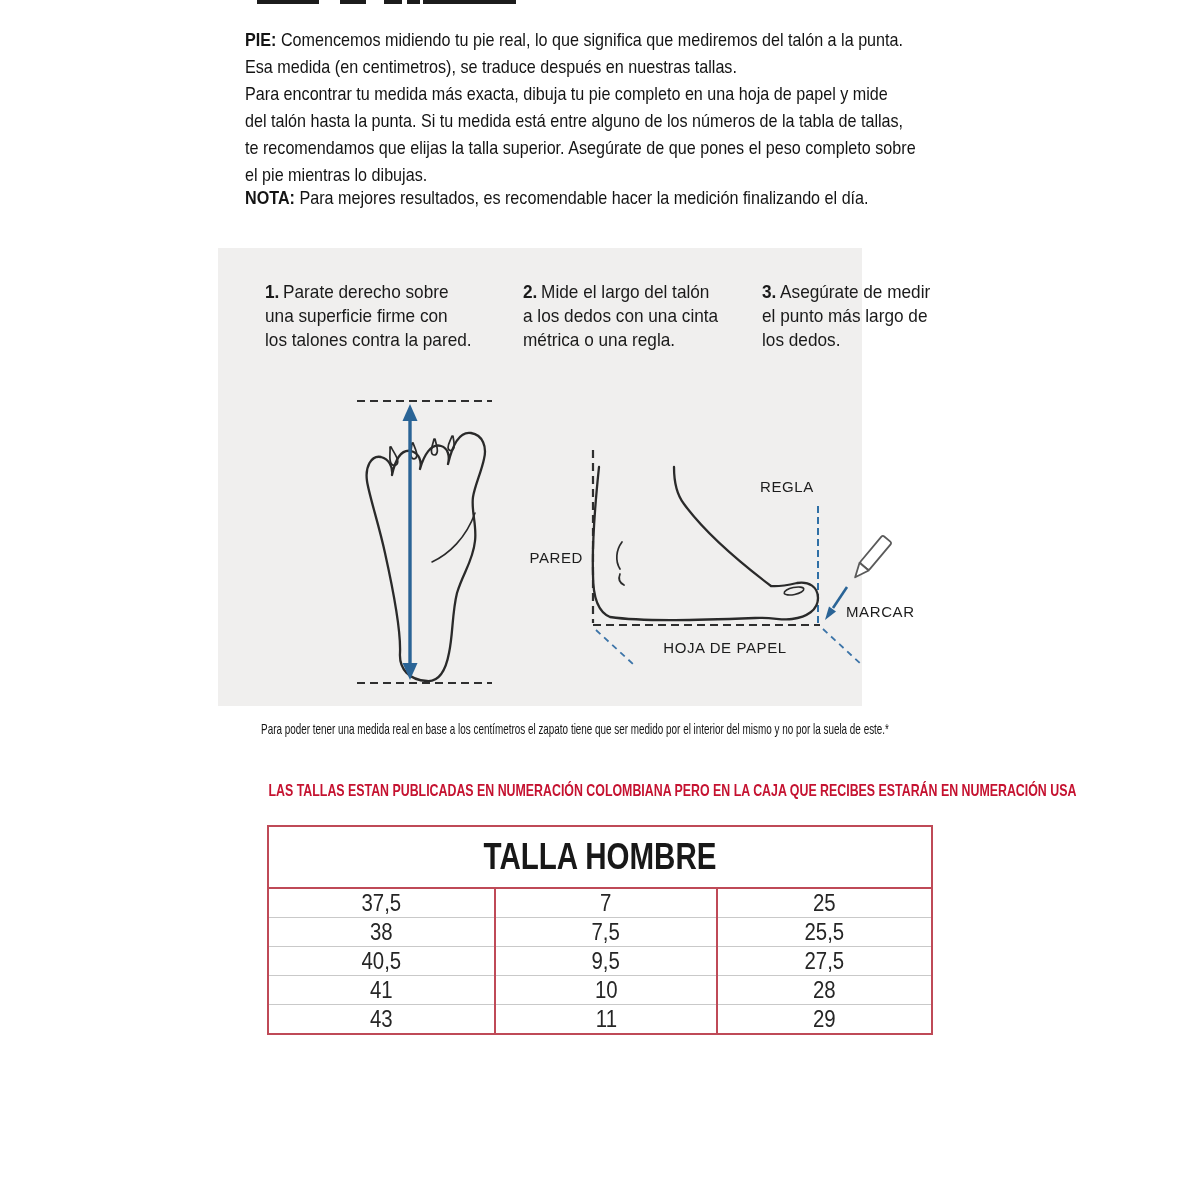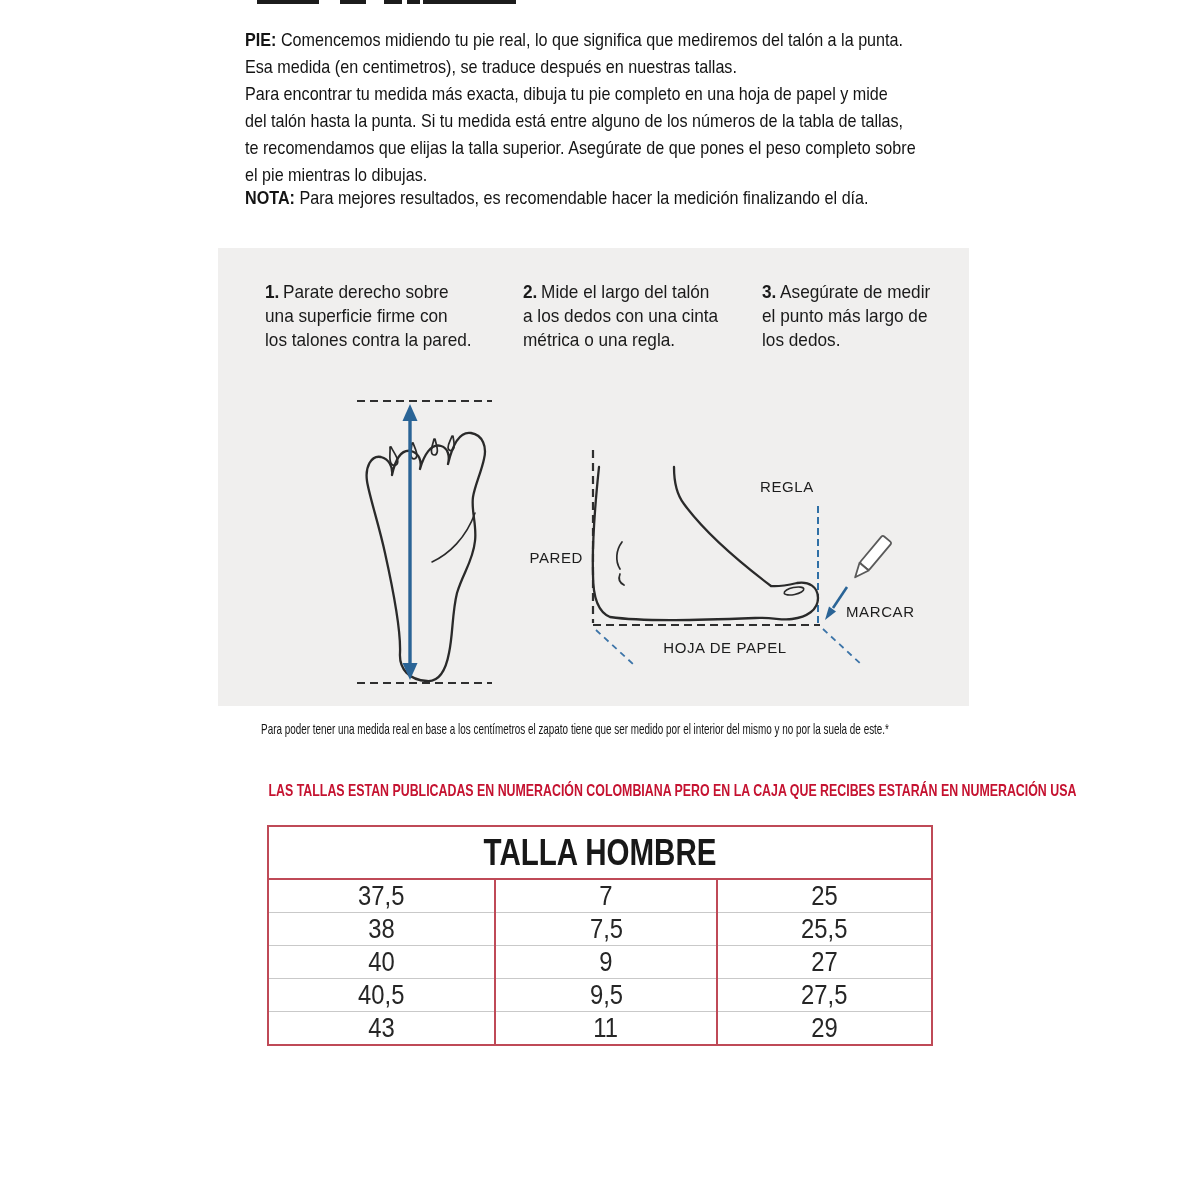--- a/index.html
+++ b/index.html
@@ -14,21 +14,21 @@
   
   .para {
     position:absolute; left:245px; width:830px;
     transform:scaleX(0.85); transform-origin:left top;
     font-size:19px; line-height:27px; color:#141414;
   }
   .para .pline { white-space:nowrap; }
   .lead { font-weight:700; }
 
   
-  .panel { position:absolute; left:218px; top:248px; width:751px; height:458px; background:#f0efee; }
+  .panel { position:absolute; left:218px; top:248px; width:644px; height:458px; background:#f0efee; }
   .step { position:absolute; top:32px; font-size:18.5px; line-height:24px; color:#1a1a1a;
           transform:scaleX(0.93); transform-origin:left top; }
   .step .sline { white-space:nowrap; }
   .stepnum { font-weight:700; margin-right:4px; }
   .diag { position:absolute; }
   svg text { font-family:"Liberation Sans", sans-serif; font-size:15px; fill:#1d1d1d; letter-spacing:0.6px; }
 
   
   .footnote {
     position:absolute; left:25px; top:720px; width:1100px; text-align:center;
@@ -42,29 +42,29 @@
     font-size:16.5px; font-weight:700; color:#c51230; white-space:nowrap;
   }
 
   
   table.sizes {
     position:absolute; left:267px; top:825px; width:664px;
     border-collapse:collapse; table-layout:fixed;
     border:2px solid #bf4a57;
   }
   table.sizes th, table.sizes td { text-align:center; vertical-align:middle; padding:0; }
-  tr.title-row th { height:53px; border-bottom:2px solid #bf4a57; }
+  tr.title-row th { height:62px; border-bottom:2px solid #bf4a57; }
   .tbl-title { display:inline-block; transform:scaleX(0.82); font-size:36px; font-weight:800;
                letter-spacing:0; color:#181818; }
   tr.head-row th { height:71px; border-bottom:3px solid #bf4a57; }
   tr.head-row th + th { border-left:2px solid #bf4a57; }
   .h1, .h2 { display:block; font-weight:700; font-size:16.5px; line-height:21px; }
   .h1 span, .h2 span { display:inline-block; transform:scaleX(0.85); }
   .h2 { color:#c51230; }
-  tbody td { height:28.5px; font-size:28px; color:#262626; }
+  tbody td { height:28.5px; font-size:24px; color:#262626; }
   tbody tr + tr td { border-top:1px solid #c9c9c9; }
   tbody td + td { border-left:2px solid #bf4a57; }
   tbody td .num { display:inline-block; transform:scaleX(0.85); }
 </style>
 </head>
 <body>
 
 <div class="page">
 
   <div class="topbar" style="left:257px;width:62px;"></div>
@@ -209,30 +209,30 @@
           <td><span class="num">37,5</span></td>
           <td><span class="num">7</span></td>
           <td><span class="num">25</span></td>
         </tr>
       <tr>
           <td><span class="num">38</span></td>
           <td><span class="num">7,5</span></td>
           <td><span class="num">25,5</span></td>
         </tr>
       <tr>
-          <td><span class="num">40</span></td>
-          <td><span class="num">9</span></td>
-          <td><span class="num">27</span></td>
-        </tr>
-      <tr>
           <td><span class="num">40,5</span></td>
           <td><span class="num">9,5</span></td>
           <td><span class="num">27,5</span></td>
         </tr>
       <tr>
+          <td><span class="num">41</span></td>
+          <td><span class="num">10</span></td>
+          <td><span class="num">28</span></td>
+        </tr>
+      <tr>
           <td><span class="num">43</span></td>
           <td><span class="num">11</span></td>
           <td><span class="num">29</span></td>
         </tr>
     </tbody>
   </table>
 
 </div>
 
 </body></html>

